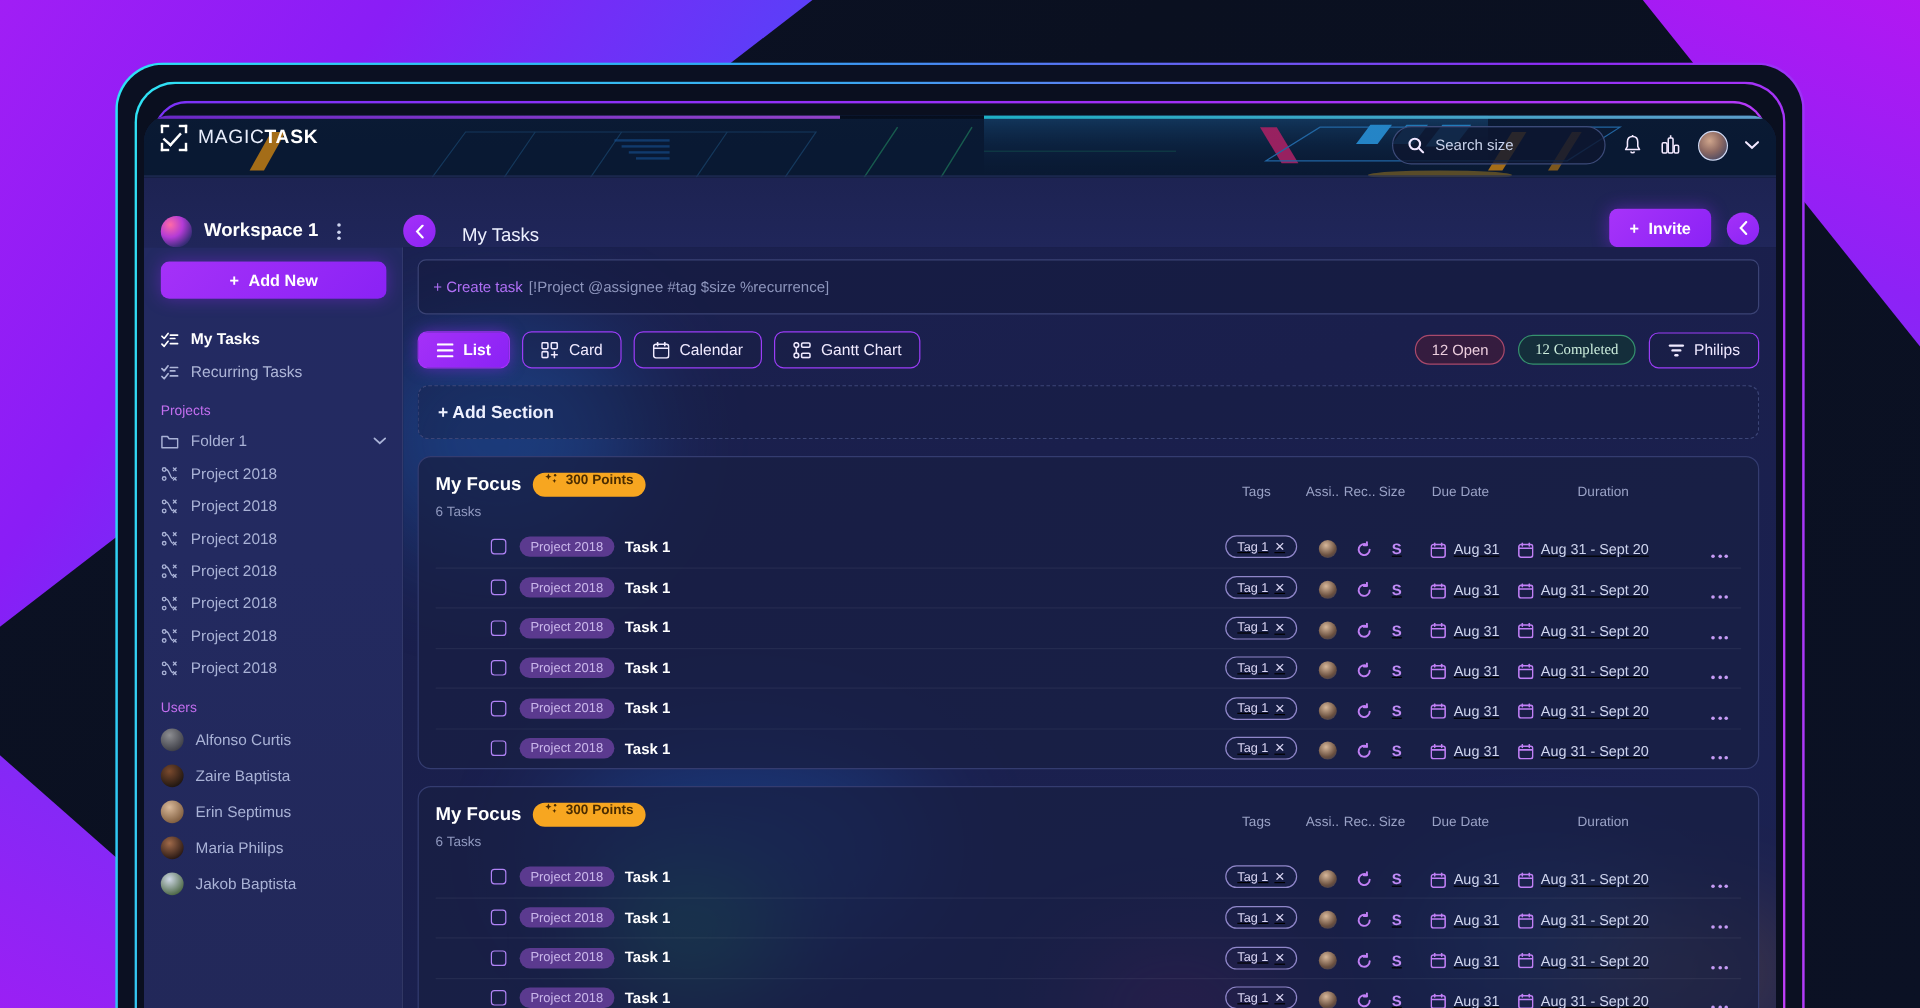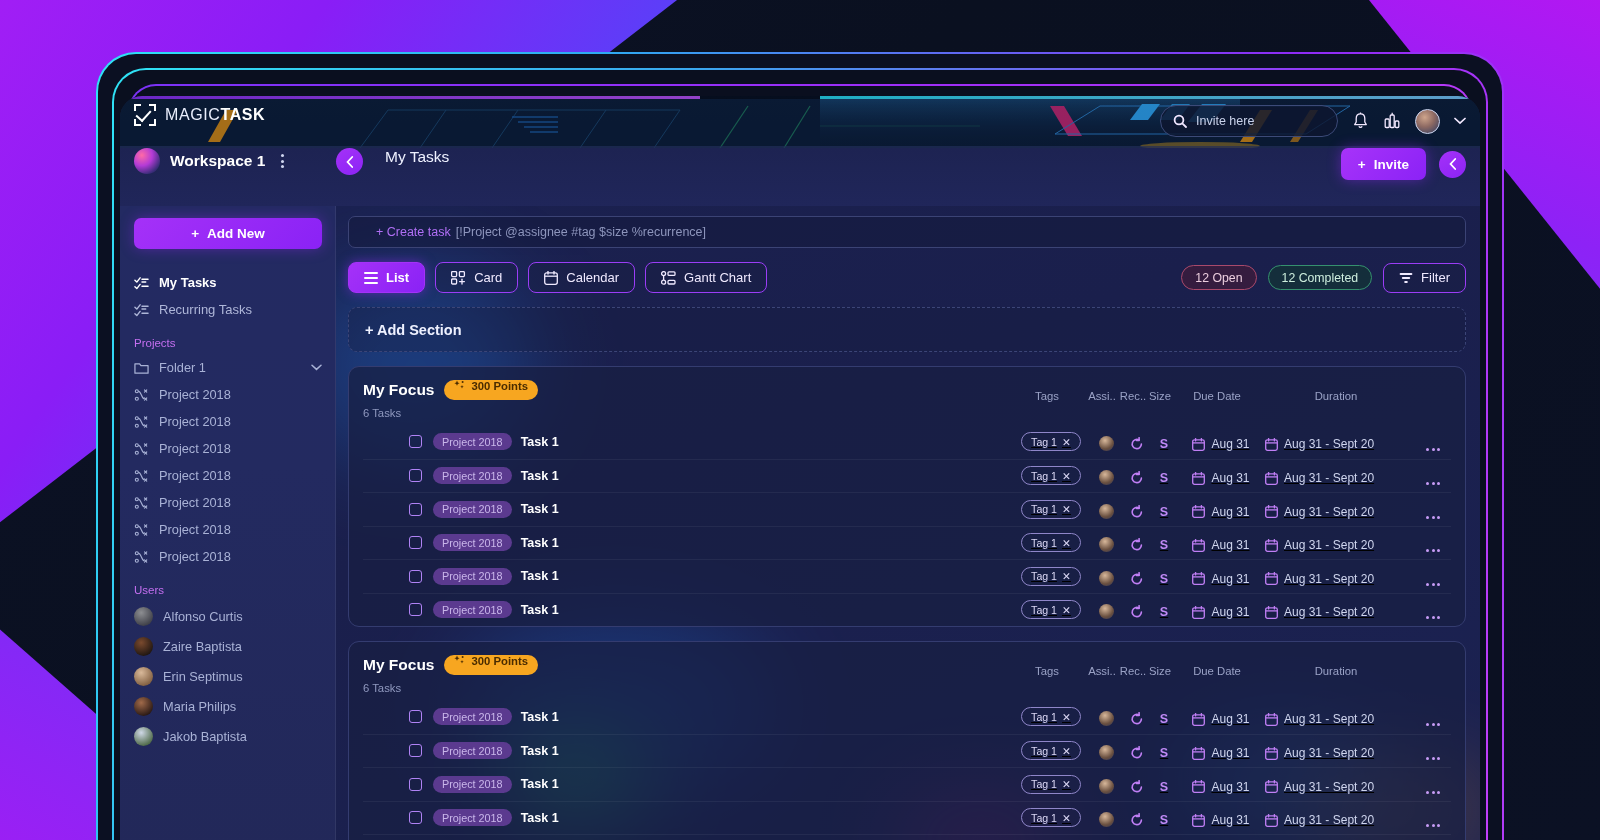--- a/index.html
+++ b/index.html
@@ -122,21 +122,21 @@
   .avatar {
     width:25px; height:25px; border-radius:50%;
     background: radial-gradient(circle at 38% 32%, #cfa58c 0%, #8e6a63 45%, #2b3a63 100%);
     border:1.5px solid #cfd8f2;
   }
 
   
   .subbar {
     position:relative; height:58px; width:100%;
     background: linear-gradient(180deg,#1d2352 0%, #20265a 100%);
-    display:flex; align-items:flex-start;
+    display:flex; align-items:flex-end;
   }
   .ws-block { width:216px; display:flex; align-items:center; gap:10px; padding-left:14px; }
   .ws-avatar {
     width:26px; height:26px; border-radius:50%;
     background: radial-gradient(circle at 30% 28%, #ff6aa6 0%, #b43bd6 40%, #3b2d7a 75%, #1b1a46 100%);
   }
   .ws-name { font-size:15.5px; font-weight:700; color:#fff; }
   .kebab { display:flex; flex-direction:column; gap:2.5px; margin-left:6px; cursor:pointer; }
   .kebab i { width:3px; height:3px; border-radius:50%; background:#cfd6f0; display:block; }
   .circ-btn {
@@ -198,23 +198,23 @@
   
   .main {
     flex:1; position:relative; overflow:hidden;
     background: linear-gradient(160deg,#1b2150 0%, #1a1f4c 35%, #1b2252 100%);
     padding:10px 14px 0 12px;
   }
   .glow { position:absolute; border-radius:50%; filter: blur(45px); pointer-events:none; }
 
   .create-task {
     position:relative; z-index:2;
-    height:32px; border:1px solid #3b4375; border-radius:7px;
+    height:46px; border:1px solid #3b4375; border-radius:7px;
     background: rgba(20,26,60,.55);
-    display:flex; align-items:center; padding:0 27px; font-size:12.5px; cursor:text;
+    display:flex; align-items:center; padding:0 12px; font-size:12.5px; cursor:text;
   }
   .ct-a { color:#b06ff5; }
   .ct-b { color:#8d95bc; margin-left:5px; }
 
   .viewbar { position:relative; z-index:2; display:flex; align-items:center; margin-top:14px; }
   .vbtn {
     display:flex; align-items:center; gap:8px;
     height:31px; padding:0 15px; margin-right:10px;
     border:1px solid #9b3df7; border-radius:8px;
     color:#f0eaff; font-size:13px; cursor:pointer;
@@ -224,21 +224,21 @@
     background: linear-gradient(135deg,#a531f8,#8a22f5);
     border-color:#a531f8; color:#fff; font-weight:600;
     box-shadow:0 0 12px rgba(150,40,250,.5);
   }
   .vb-right { margin-left:auto; display:flex; align-items:center; gap:11px; }
   .pill {
     height:25px; padding:0 13px; border-radius:13px;
     display:flex; align-items:center; font-size:12.3px;
   }
   .pill-open { border:1px solid #a9496b; color:#eccede; background: rgba(80,25,50,.5); }
-  .pill-done { border:1px solid #35916e; color:#cdeedd; background: rgba(16,58,45,.55); }
+  .pill-done { border:1px solid #35916e; color:#cdeedd; background: rgba(16,58,45,.55); font-family: Liberation Serif, serif; }
   .filter-btn {
     display:flex; align-items:center; gap:8px;
     height:30px; padding:0 15px; border:1px solid #9b3df7; border-radius:8px;
     color:#eee8ff; font-size:13px; cursor:pointer; background: rgba(25,30,66,.4);
   }
 
   .add-section {
     position:relative; z-index:2; margin-top:14px; height:45px;
     border:1.6px dashed #3c4577; border-radius:9px;
     display:flex; align-items:center; padding-left:16px;
@@ -385,21 +385,21 @@
         </div>
         <div class="logo-text"><span>MAGIC</span><b>TASK</b></div>
       </div>
 
       <div class="tb-right">
         <div class="search-box">
           <svg width="14" height="14" viewBox="0 0 14 14">
             <circle cx="6" cy="6" r="4.4" fill="none" stroke="#f0e6ff" stroke-width="1.8"></circle>
             <line x1="9.3" y1="9.3" x2="13" y2="13" stroke="#f0e6ff" stroke-width="1.8" stroke-linecap="round"></line>
           </svg>
-          <span class="search-ph">Invite here</span>
+          <span class="search-ph">Search size</span>
         </div>
         <svg width="17" height="18" viewBox="0 0 17 18">
           <path d="M8.5 1.8 C5.6 1.8 4.2 3.8 4.2 6.4 V10 L2.7 12.6 H14.3 L12.8 10 V6.4 C12.8 3.8 11.4 1.8 8.5 1.8 Z" fill="none" stroke="#f3e9ff" stroke-width="1.3" stroke-linejoin="round"></path>
           <path d="M6.9 14.2 a1.7 1.7 0 0 0 3.2 0" fill="none" stroke="#f3e9ff" stroke-width="1.3"></path>
           <line x1="8.5" y1="0.6" x2="8.5" y2="1.9" stroke="#f3e9ff" stroke-width="1.3"></line>
         </svg>
         <svg width="18" height="18" viewBox="0 0 18 18">
           <rect x="2.2" y="7" width="4" height="8.5" rx="1" fill="none" stroke="#f3e9ff" stroke-width="1.3"></rect>
           <rect x="7.2" y="3" width="4" height="12.5" rx="1" fill="none" stroke="#f3e9ff" stroke-width="1.3"></rect>
           <rect x="12.2" y="9" width="3.6" height="6.5" rx="1" fill="none" stroke="#f3e9ff" stroke-width="1.3"></rect>
@@ -651,21 +651,21 @@
 
           <div class="vb-right">
             <div class="pill pill-open">12 Open</div>
             <div class="pill pill-done">12 Completed</div>
             <div class="filter-btn">
               <svg width="14" height="12" viewBox="0 0 14 12">
                 <rect x="0.6" y="1" width="12.8" height="2" rx="1" fill="#f0eaff"></rect>
                 <rect x="2.8" y="5" width="8.4" height="2" rx="1" fill="#f0eaff"></rect>
                 <rect x="5.2" y="9" width="3.6" height="2" rx="1" fill="#f0eaff"></rect>
               </svg>
-              <span>Filter</span>
+              <span>Philips</span>
             </div>
           </div>
         </div>
 
         <div class="add-section">+ Add Section</div>
 
         <div id="sections">
             <div class="section-card">
     <div class="sec-head">
       <span class="sec-title">My Focus</span>

